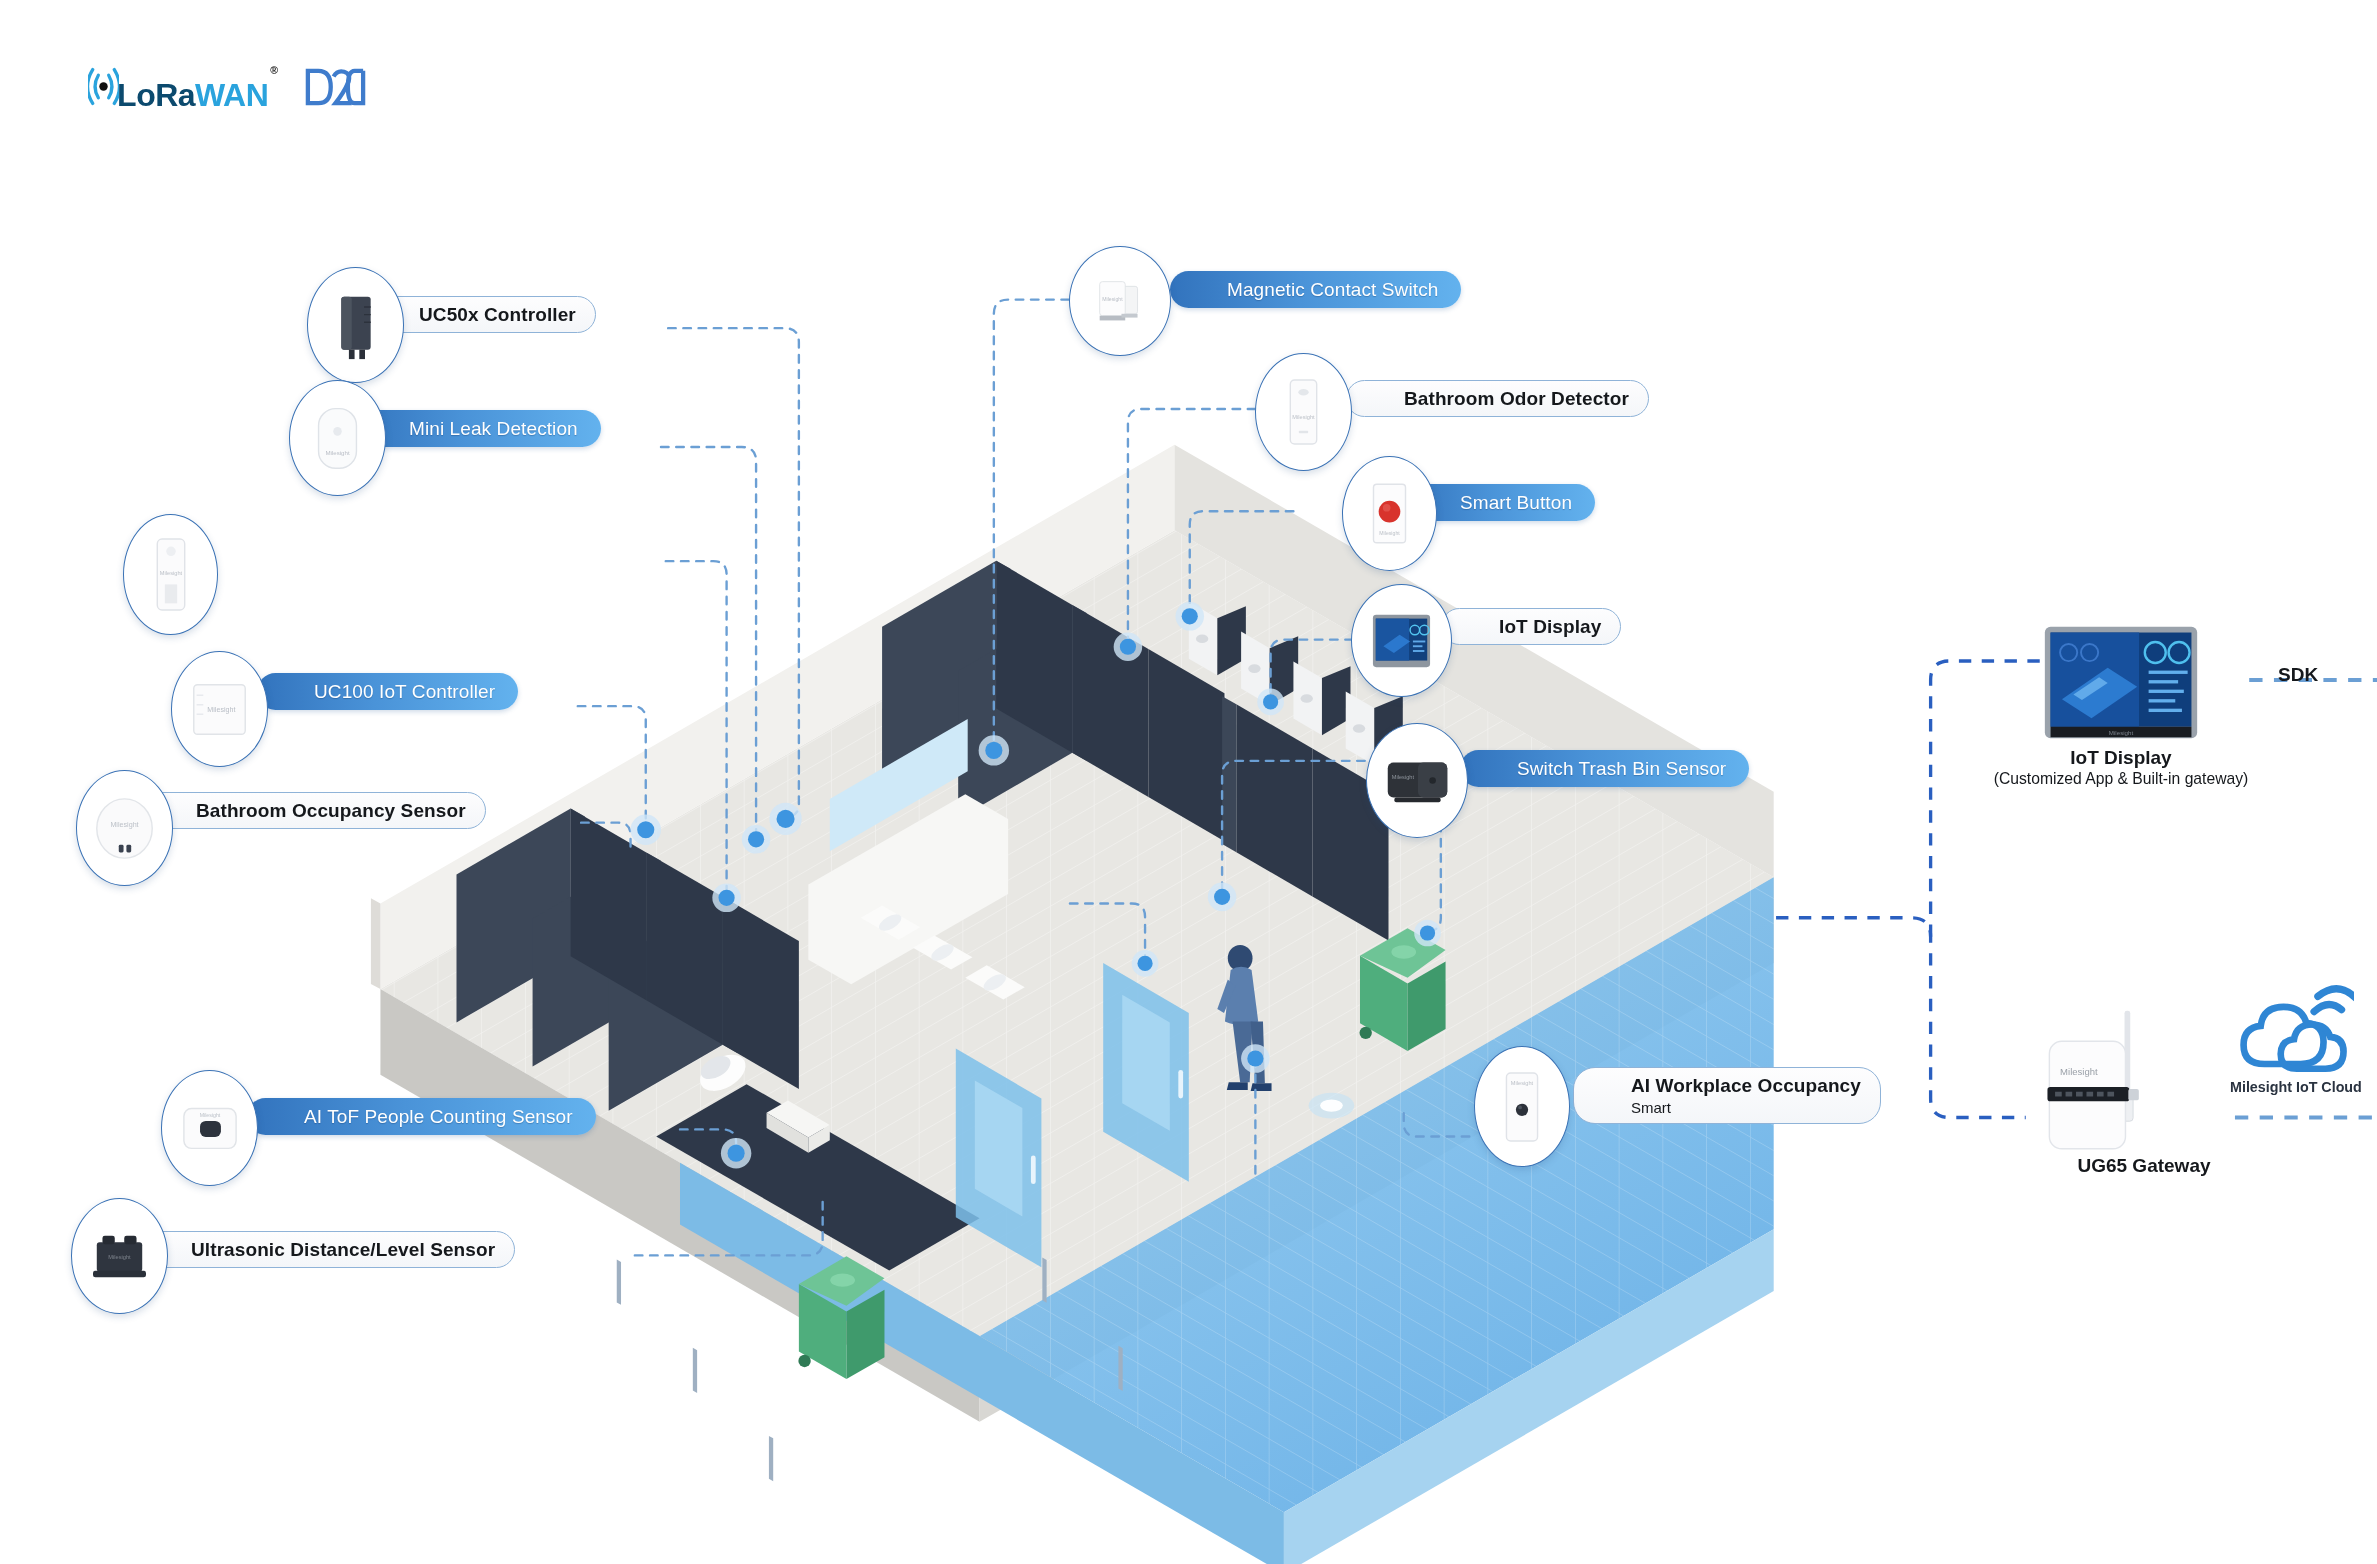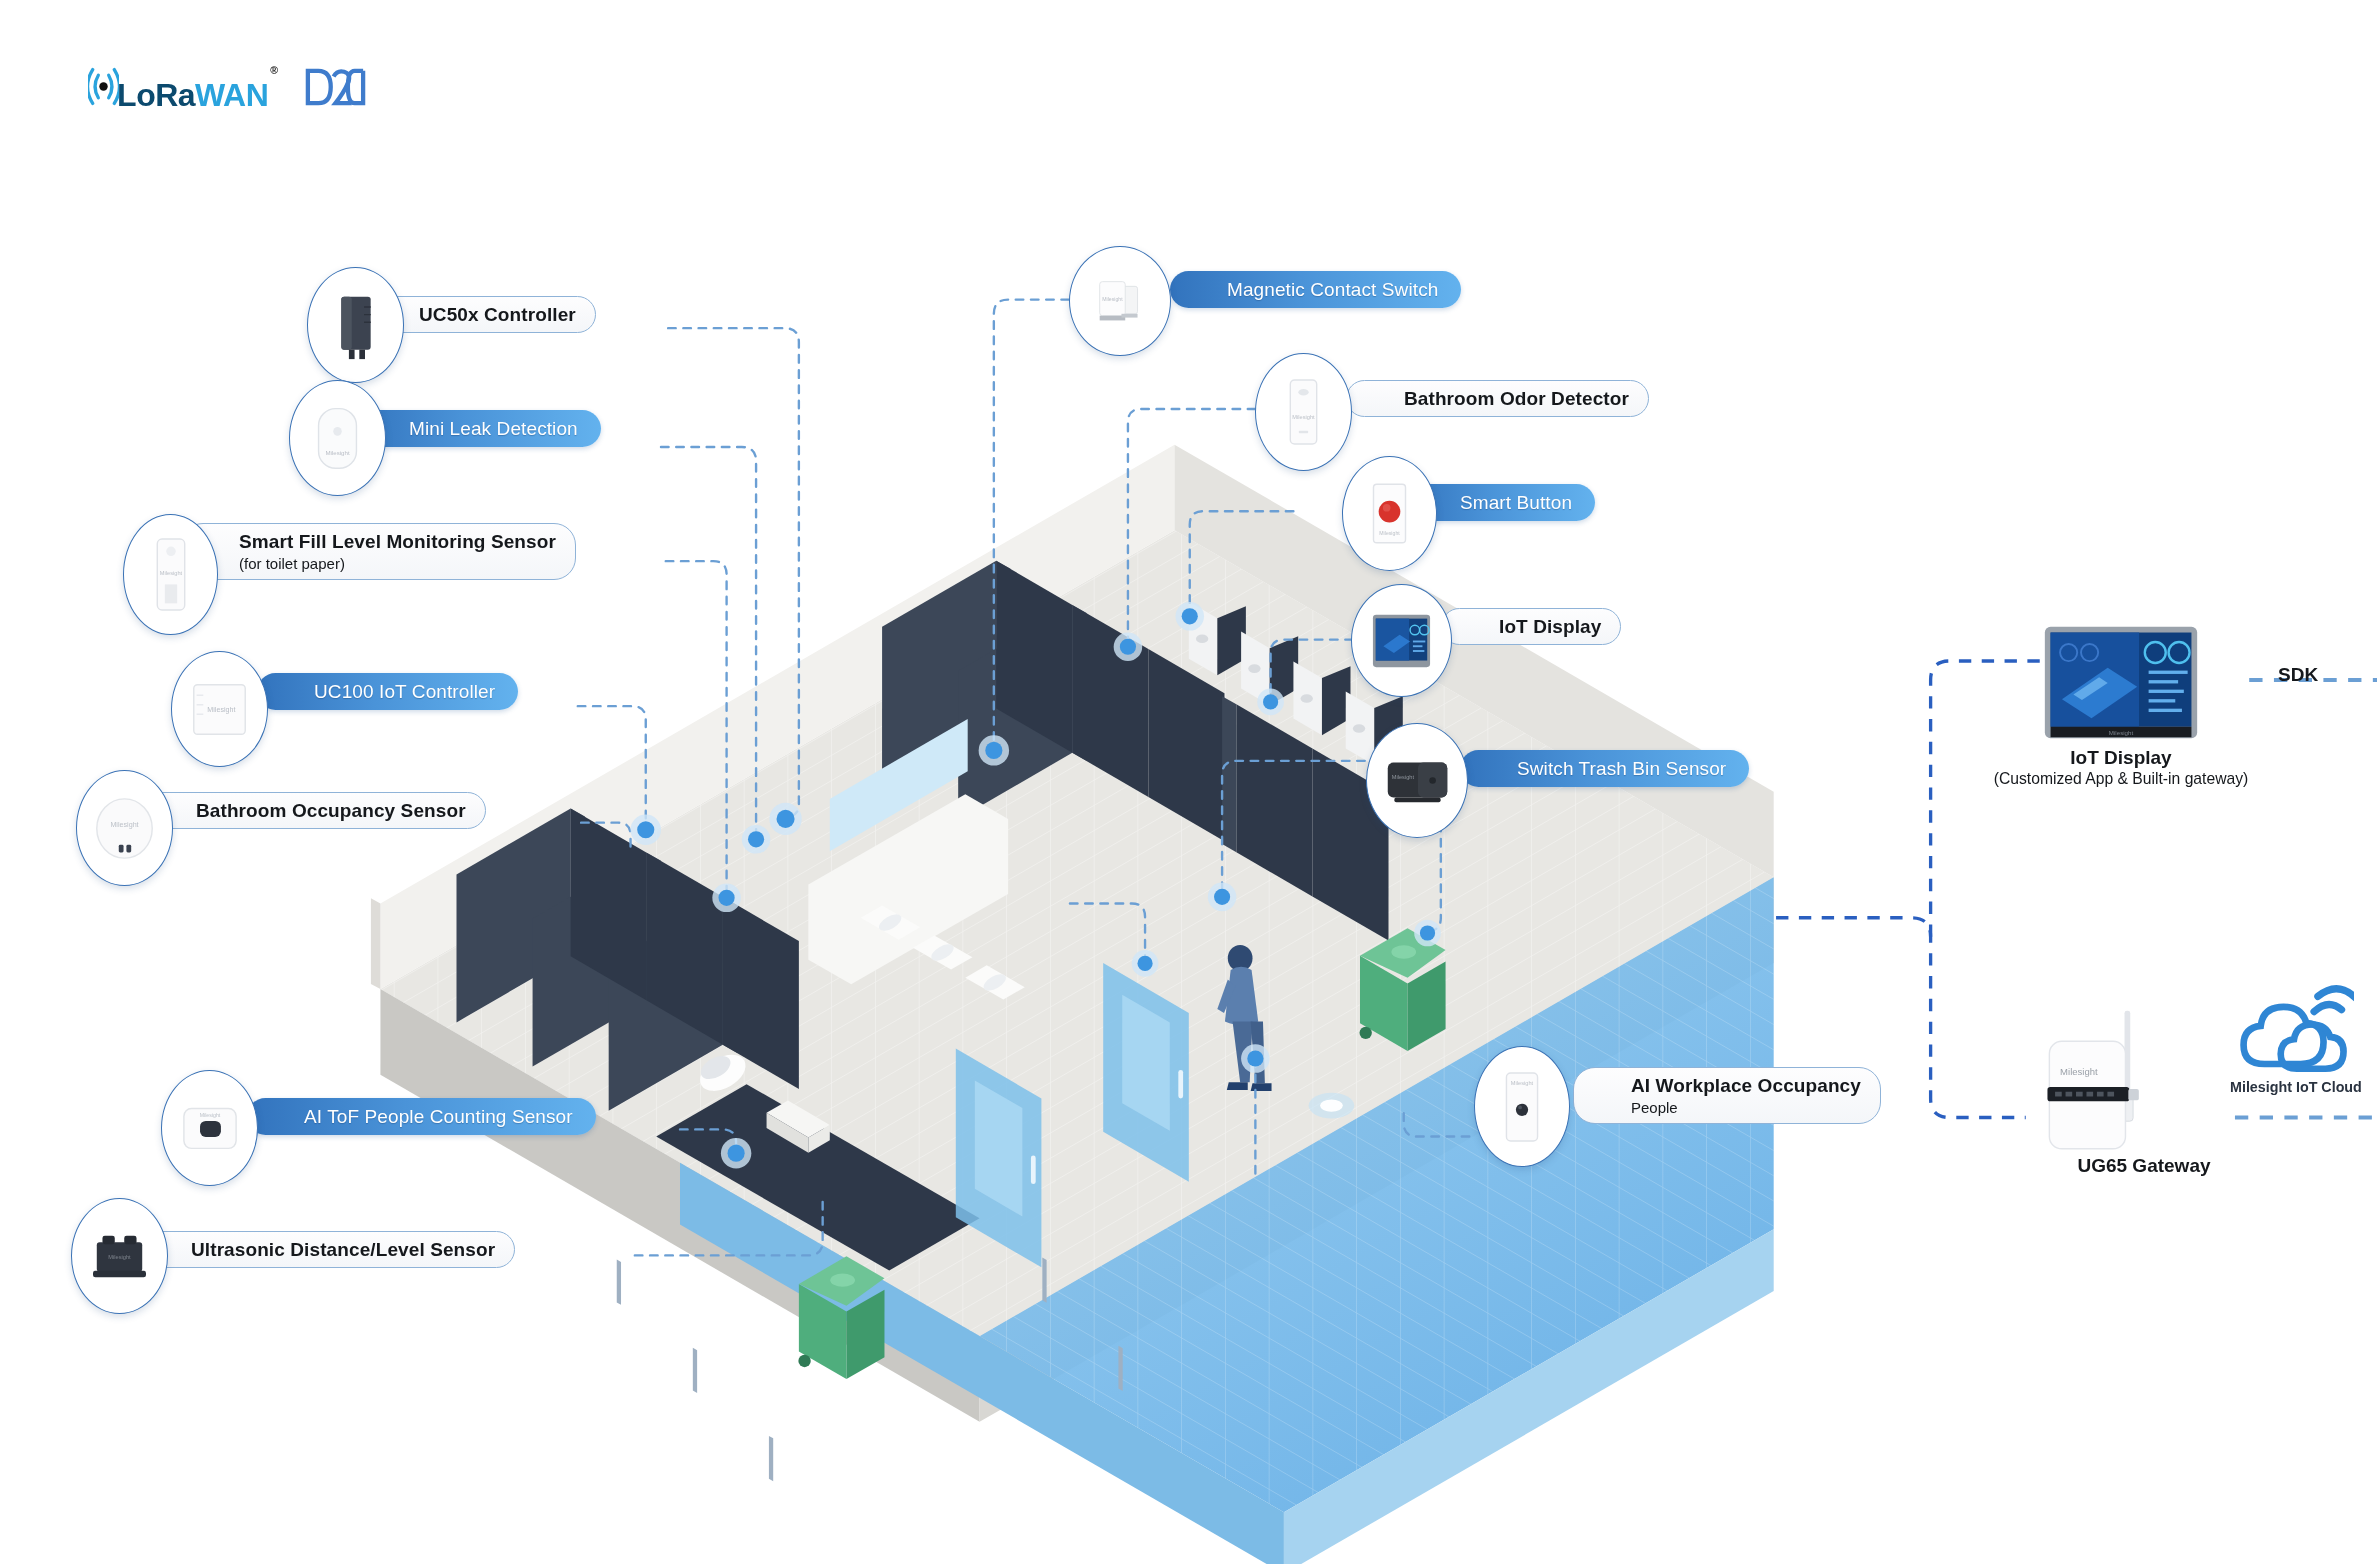--- a/index.html
+++ b/index.html
@@ -351,26 +351,20 @@
     </div>
   </div>
   <div class="badge" style="left:289px;top:380px;width:95px;height:114px;">
     <svg width="57" height="72" viewBox="0 0 120 152">
       <rect x="20" y="14" width="80" height="126" rx="36" fill="#fafbfc" stroke="#dfe3e8" stroke-width="3"></rect>
       <circle cx="60" cy="62" r="9" fill="#e7eaee"></circle>
       <text x="60" y="112" font-size="13" fill="#b9bec6" text-anchor="middle" font-family="Liberation Sans, sans-serif">Milesight</text>
     </svg>
   </div>
 
-  <div class="pill white" style="left:181px;top:523px;">
-    <div class="bx">
-      <div class="t1">Smart Fill Level Monitoring Sensor</div>
-      <div class="t2">(for toilet paper)</div>
-    </div>
-  </div>
   <div class="badge" style="left:123px;top:514px;width:93px;height:119px;">
     <svg width="52" height="79" viewBox="0 0 110 166">
       <rect x="26" y="8" width="58" height="150" rx="10" fill="#fbfbfc" stroke="#e0e3e8" stroke-width="3"></rect>
       <circle cx="55" cy="34" r="10" fill="#edeff2"></circle>
       <text x="55" y="84" font-size="12" fill="#bcc1c8" text-anchor="middle" font-family="Liberation Sans, sans-serif">Milesight</text>
       <rect x="42" y="104" width="26" height="40" fill="#e9ebee"></rect>
     </svg>
   </div>
 
   <div class="pill blue" style="left:257px;top:673px;">
@@ -516,21 +510,21 @@
       <rect x="76" y="16" width="62" height="74" rx="12" fill="#3a3f46"></rect>
       <circle cx="107" cy="54" r="7" fill="#23272c"></circle>
       <rect x="26" y="90" width="98" height="10" rx="4" fill="#26292e"></rect>
       <text x="44" y="50" font-size="12" fill="#8d939b" text-anchor="middle" font-family="Liberation Sans, sans-serif">Milesight</text>
     </svg>
   </div>
 
   <div class="pill white" style="left:1573px;top:1067px;">
     <div class="bx">
       <div class="t1">AI Workplace Occupancy</div>
-      <div class="t2">People</div>
+      <div class="t2">Smart</div>
     </div>
   </div>
   <div class="badge" style="left:1474px;top:1046px;width:94px;height:119px;">
     <svg width="50" height="78" viewBox="0 0 106 164">
       <rect x="20" y="10" width="66" height="144" rx="9" fill="#fbfbfc" stroke="#e0e3e8" stroke-width="3"></rect>
       <text x="53" y="36" font-size="12" fill="#bcc1c8" text-anchor="middle" font-family="Liberation Sans, sans-serif">Milesight</text>
       <circle cx="53" cy="88" r="13" fill="#2c313a"></circle>
       <circle cx="49" cy="83" r="4" fill="#4c535d"></circle>
     </svg>
   </div>

